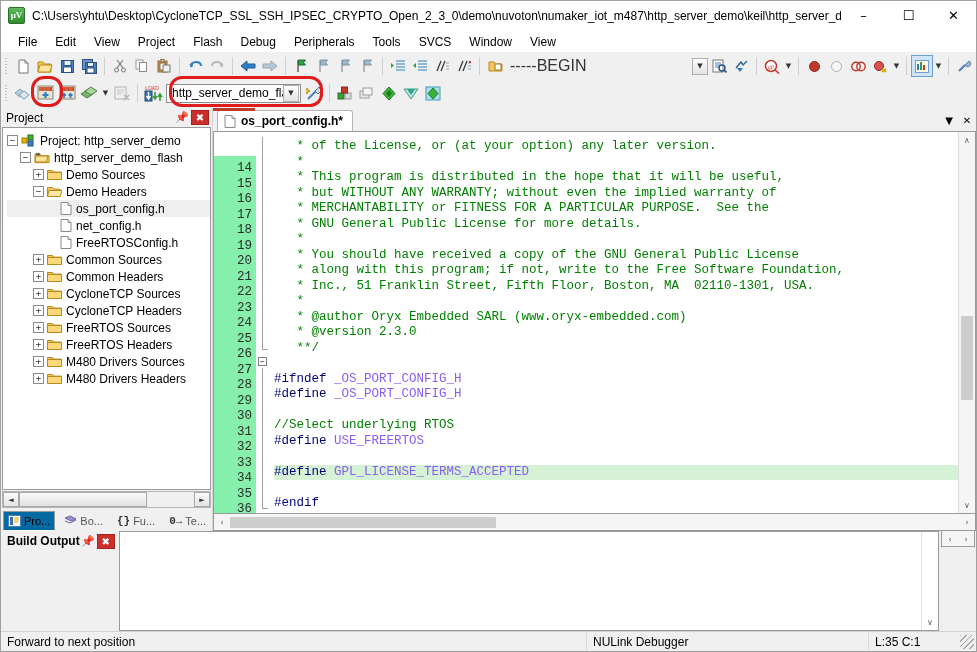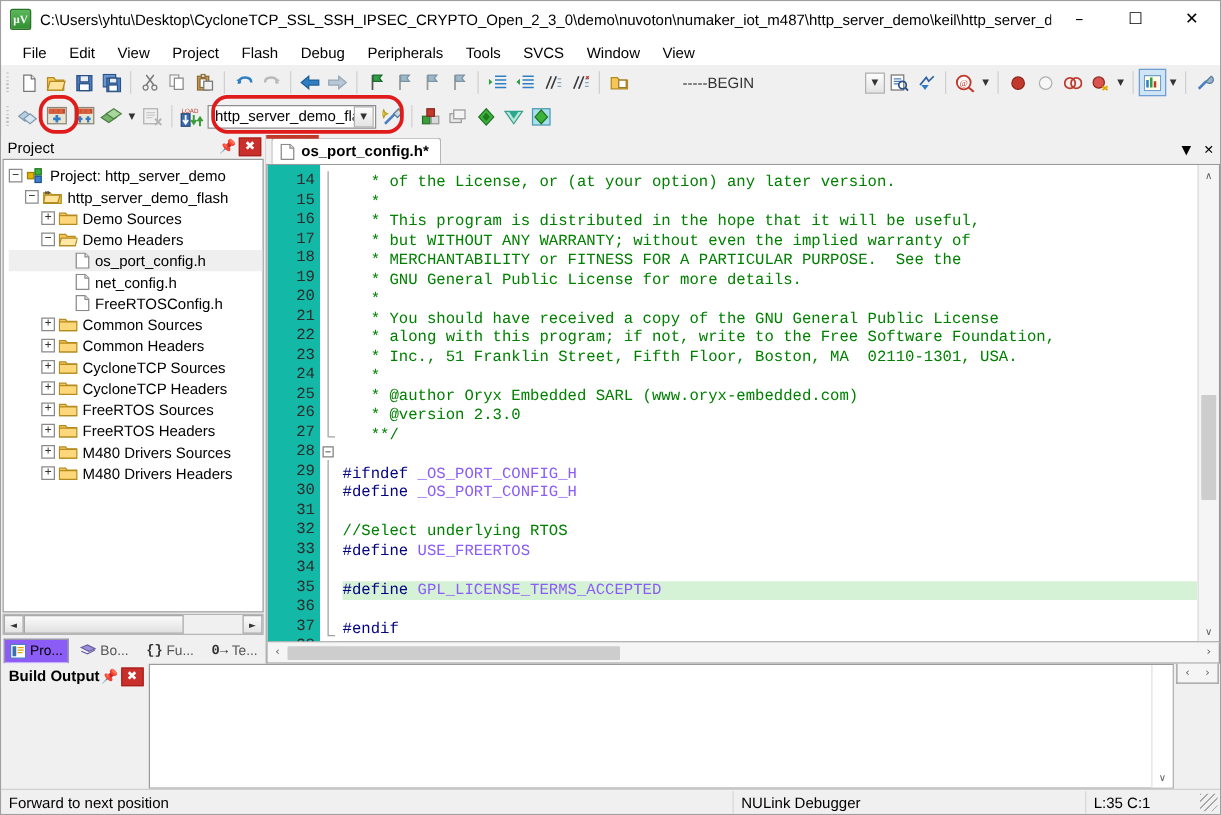--- a/index.html
+++ b/index.html
@@ -144,25 +144,24 @@
     border: 1px solid #b0b0b0;
     display: flex; align-items: center; justify-content: center;
     font-size: 7px; color: #333;
     flex: 0 0 16px;
     font-family: "DejaVu Sans", sans-serif;
   }
 
   .begin-combo {
     width: 120px; height: 19px;
     display: flex; align-items: center;
-    font-size: 12px;
+    font-size: 16px;
     color: #333;
     flex: 0 0 120px;
     padding-left: 4px;
-    margin-left: 36px;
   }
   .begin-box {
     width: 186px; height: 19px;
     display: flex; align-items: center;
     border: none;
     flex: 0 0 186px;
   }
   .begin-drop {
     width: 16px; height: 17px;
     background: linear-gradient(180deg,#fdfdfd,#e3e3e3);
@@ -302,21 +301,21 @@
     height: 20px;
     display: flex; align-items: center;
     padding: 0 4px;
     font-size: 11px;
     color: #555;
     border: 1px solid transparent;
     gap: 3px;
     white-space: nowrap;
   }
   .ptab.active {
-    background: #8b5cf6;
+    background: #0369a1;
     border: 1px solid #9a9a9a;
     border-bottom-color: #fff;
     color: #000;
   }
   .ptab-sep { width: 1px; height: 14px; background: #cdcdcd; margin: 0 2px 3px 2px; }
 
   
   .editor-panel {
     flex: 1 1 auto;
     display: flex; flex-direction: column;
@@ -372,22 +371,23 @@
     font-family: "Liberation Mono", "DejaVu Sans Mono", monospace;
     font-size: 12.5px;
     line-height: 15.5px;
     min-width: 0;
   }
   .gutter {
     flex: 0 0 42px;
     text-align: right;
     padding: 5px 4px 0 12px;
     color: #2b2b2b;
-    background: #14b8a6;
+    background: #86efac;
     user-select: none;
+    margin-top: 24px;
   }
   .foldcol {
     flex: 0 0 14px;
     padding-top: 5px;
     position: relative;
     background: #fff;
   }
   .codelines {
     flex: 1 1 auto;
     padding: 7px 0 0 4px;

